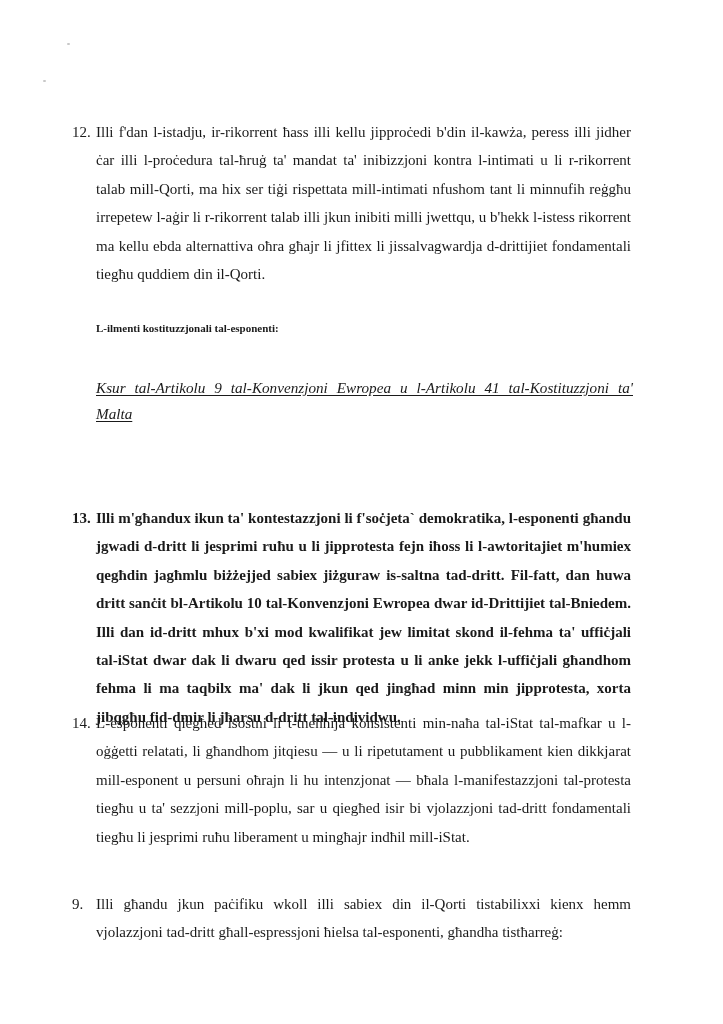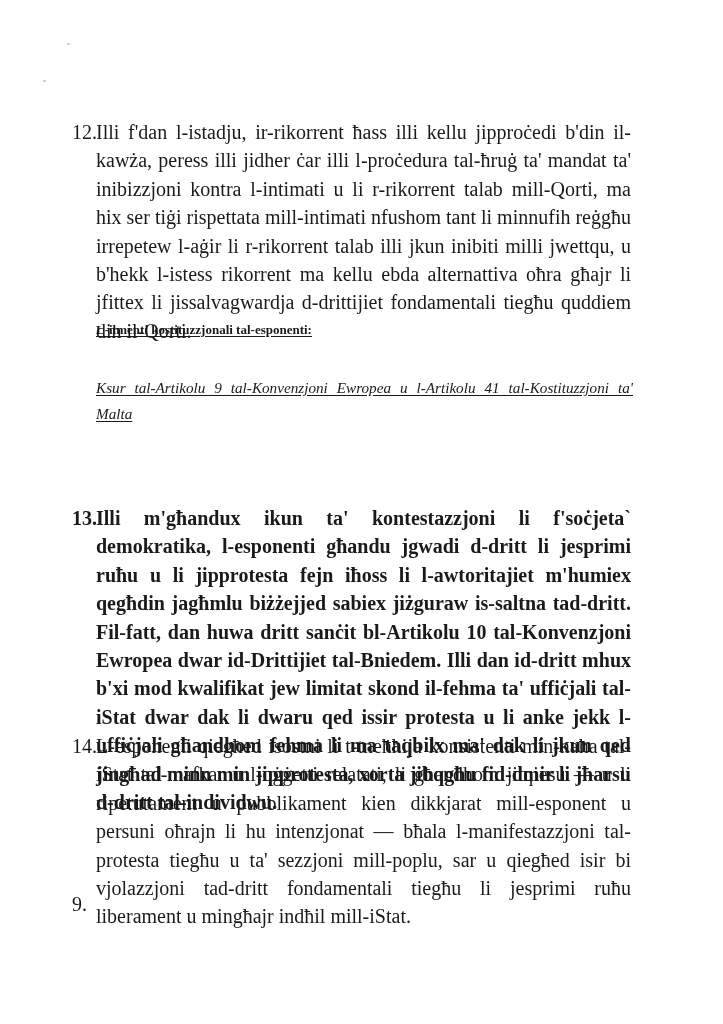--- a/index.html
+++ b/index.html
@@ -5,27 +5,27 @@
     html, body { margin: 0; padding: 0; background: #ffffff; }
     body {
       width: 723px; height: 1024px; position: relative; overflow: hidden;
       font-family: "Liberation Serif", "DejaVu Serif", serif;
       color: #1a1a1a;
     }
     .speck { position: absolute; width: 3px; height: 2px; background: #c8c8c8; border-radius: 1px; }
     .page { position: absolute; left: 0; top: 0; width: 723px; }
     .para {
       position: absolute; left: 96px; width: 535px;
-      font-size: 20px; line-height: 28.4px;
+      font-size: 15px; line-height: 28.4px;
       text-align: justify; text-align-last: left;
     }
     .para .num { position: absolute; left: -24px; top: 0; }
     .heading {
-      position: absolute; left: 96px; font-size: 13px; font-weight: bold;
-      text-decoration: underline; text-underline-offset: 2px;
+      position: absolute; left: 96px; font-size: 11px; font-weight: bold;
+      text-underline-offset: 2px;
     }
     .subheading {
       position: absolute; left: 96px; width: 537px; font-size: 15.2px; line-height: 26px;
       font-style: italic; text-decoration: underline; text-underline-offset: 2px;
       text-align: justify; text-align-last: left; word-spacing: 2px;
     }
   </style>
 </head>
 <body>
 
@@ -40,21 +40,22 @@
 
   <div class="heading" style="top:322px;">L-ilmenti kostituzzjonali tal-esponenti:</div>
 
   <div class="subheading" style="top:375px;">Ksur tal-Artikolu 9 tal-Konvenzjoni Ewropea u l-Artikolu 41 tal-Kostituzzjoni ta' Malta</div>
 
   <div class="para" style="top:504px;font-weight:bold;">
     <span class="num">13.</span>
     <span>Illi m'għandux ikun ta' kontestazzjoni li f'soċjeta` demokratika, l-esponenti għandu jgwadi d-dritt li jesprimi ruħu u li jipprotesta fejn iħoss li l-awtoritajiet m'humiex qegħdin jagħmlu biżżejjed sabiex jiżguraw is-saltna tad-dritt. Fil-fatt, dan huwa dritt sanċit bl-Artikolu 10 tal-Konvenzjoni Ewropea dwar id-Drittijiet tal-Bniedem.  Illi dan id-dritt mhux b'xi mod kwalifikat jew limitat skond il-fehma ta' uffiċjali tal-iStat dwar dak li dwaru qed issir protesta u li anke jekk l-uffiċjali għandhom fehma li ma taqbilx ma' dak li jkun qed jingħad minn min jipprotesta, xorta jibqgħu fid-dmir li jħarsu d-dritt tal-individwu.</span>
   </div>
 
-  <div class="para" style="top:709px;margin-top:23px;">
+  <div class="para" style="top:709px;">
     <span class="num">14.</span>
     <span>L-esponenti qiegħed isostni li t-tneħħija konsistenti min-naħa tal-iStat tal-mafkar u l-oġġetti relatati, li għandhom jitqiesu — u li ripetutament u pubblikament kien dikkjarat mill-esponent u persuni oħrajn li hu intenzjonat — bħala l-manifestazzjoni tal-protesta tiegħu u ta' sezzjoni mill-poplu, sar u qiegħed isir bi vjolazzjoni tad-dritt fondamentali tiegħu li jesprimi ruħu liberament u mingħajr indħil mill-iStat.</span>
   </div>
 
   <div class="para" style="top:890px;">
     <span class="num">9.</span>
+    <span>Illi għandu jkun paċifiku wkoll illi sabiex din il-Qorti tistabilixxi kienx hemm vjolazzjoni tad-dritt għall-espressjoni ħielsa tal-esponenti, għandha tistħarreġ:</span>
   </div>
 </div>
 
 </body></html>

